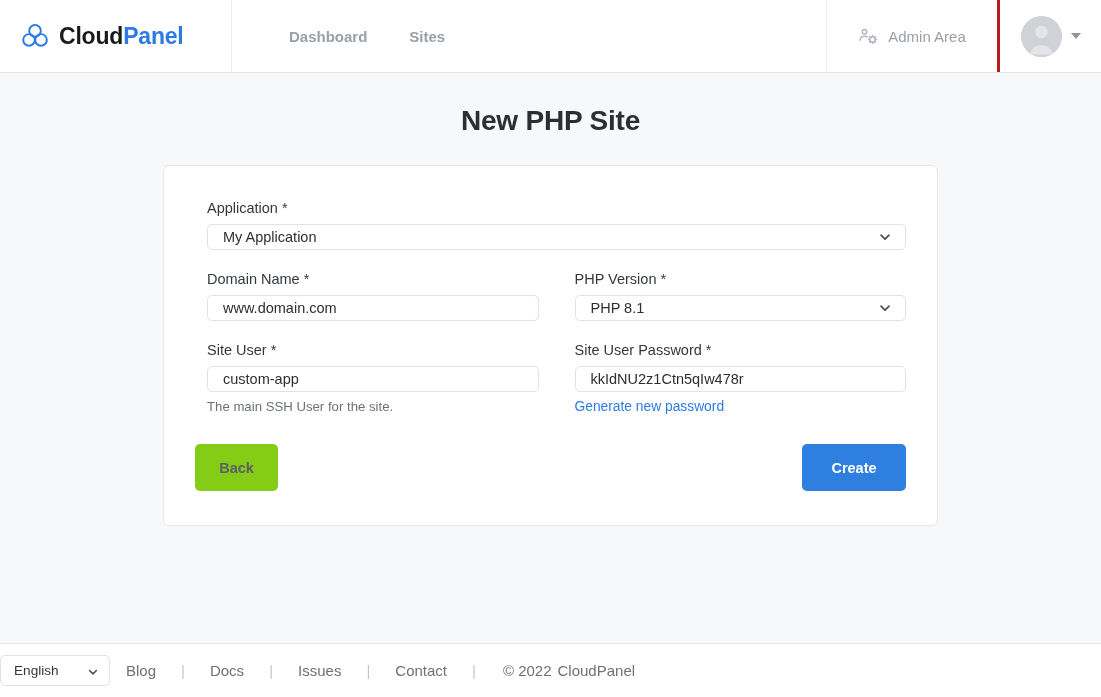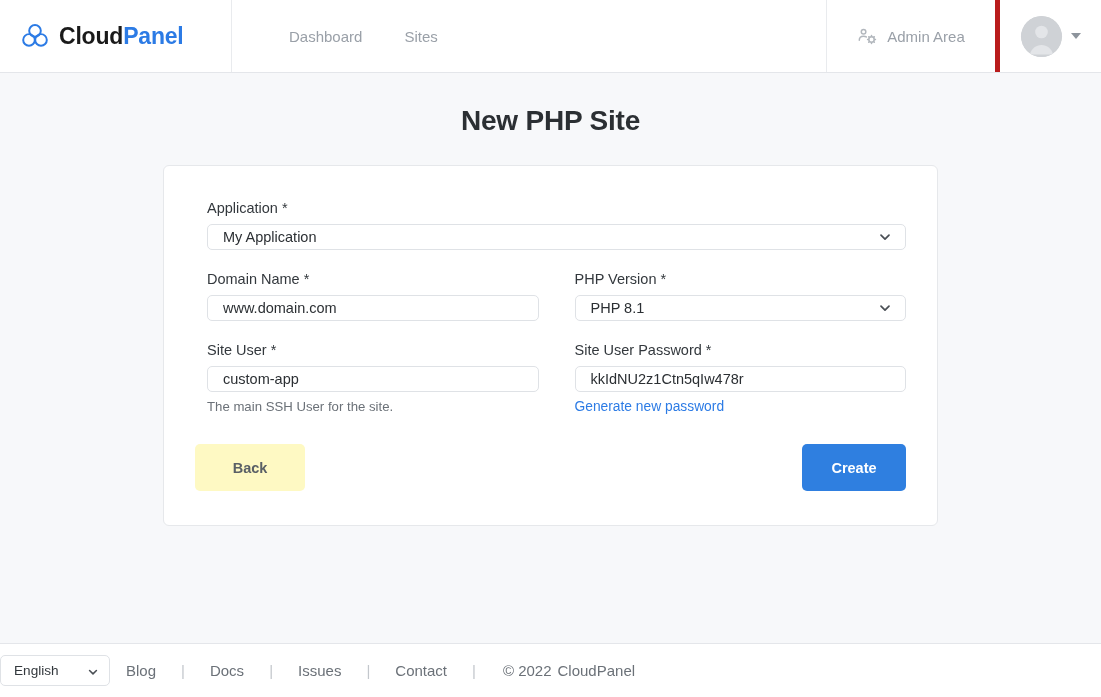--- a/index.html
+++ b/index.html
@@ -42,30 +42,30 @@
     display: flex;
     align-items: center;
     padding-left: 57px;
     gap: 42px;
     border-right: 1px solid #e9ebee;
   }
   .mainnav a {
     font-size: 15px;
     color: #9aa0a8;
     text-decoration: none;
-    font-weight: 400;
+    font-weight: 700;
   }
 
   .adminarea {
     width: 173px;
     display: flex;
     align-items: center;
     justify-content: center;
     gap: 9px;
-    border-right: 5px solid #b91c1c;
+    border-right: 3px solid #b91c1c;
     color: #9aa0a8;
     font-size: 15px;
   }
   .adminarea .ic { width: 21px; height: 21px; display: block; }
 
   .useracc {
     width: 101px;
     display: flex;
     align-items: center;
     justify-content: center;
@@ -170,23 +170,23 @@
   .btn {
     border: none;
     border-radius: 5px;
     font-family: "Liberation Sans", sans-serif;
     font-size: 14.5px;
     font-weight: 600;
     cursor: pointer;
     height: 47px;
   }
   .btn-back {
-    background: #fef9c3;
+    background: #84cc16;
     color: #5a6066;
-    width: 110px;
+    width: 83px;
   }
   .btn-create {
     background: #2f7fe0;
     color: #ffffff;
     width: 104px;
   }
 
   
   .footer {
     height: 52px;

